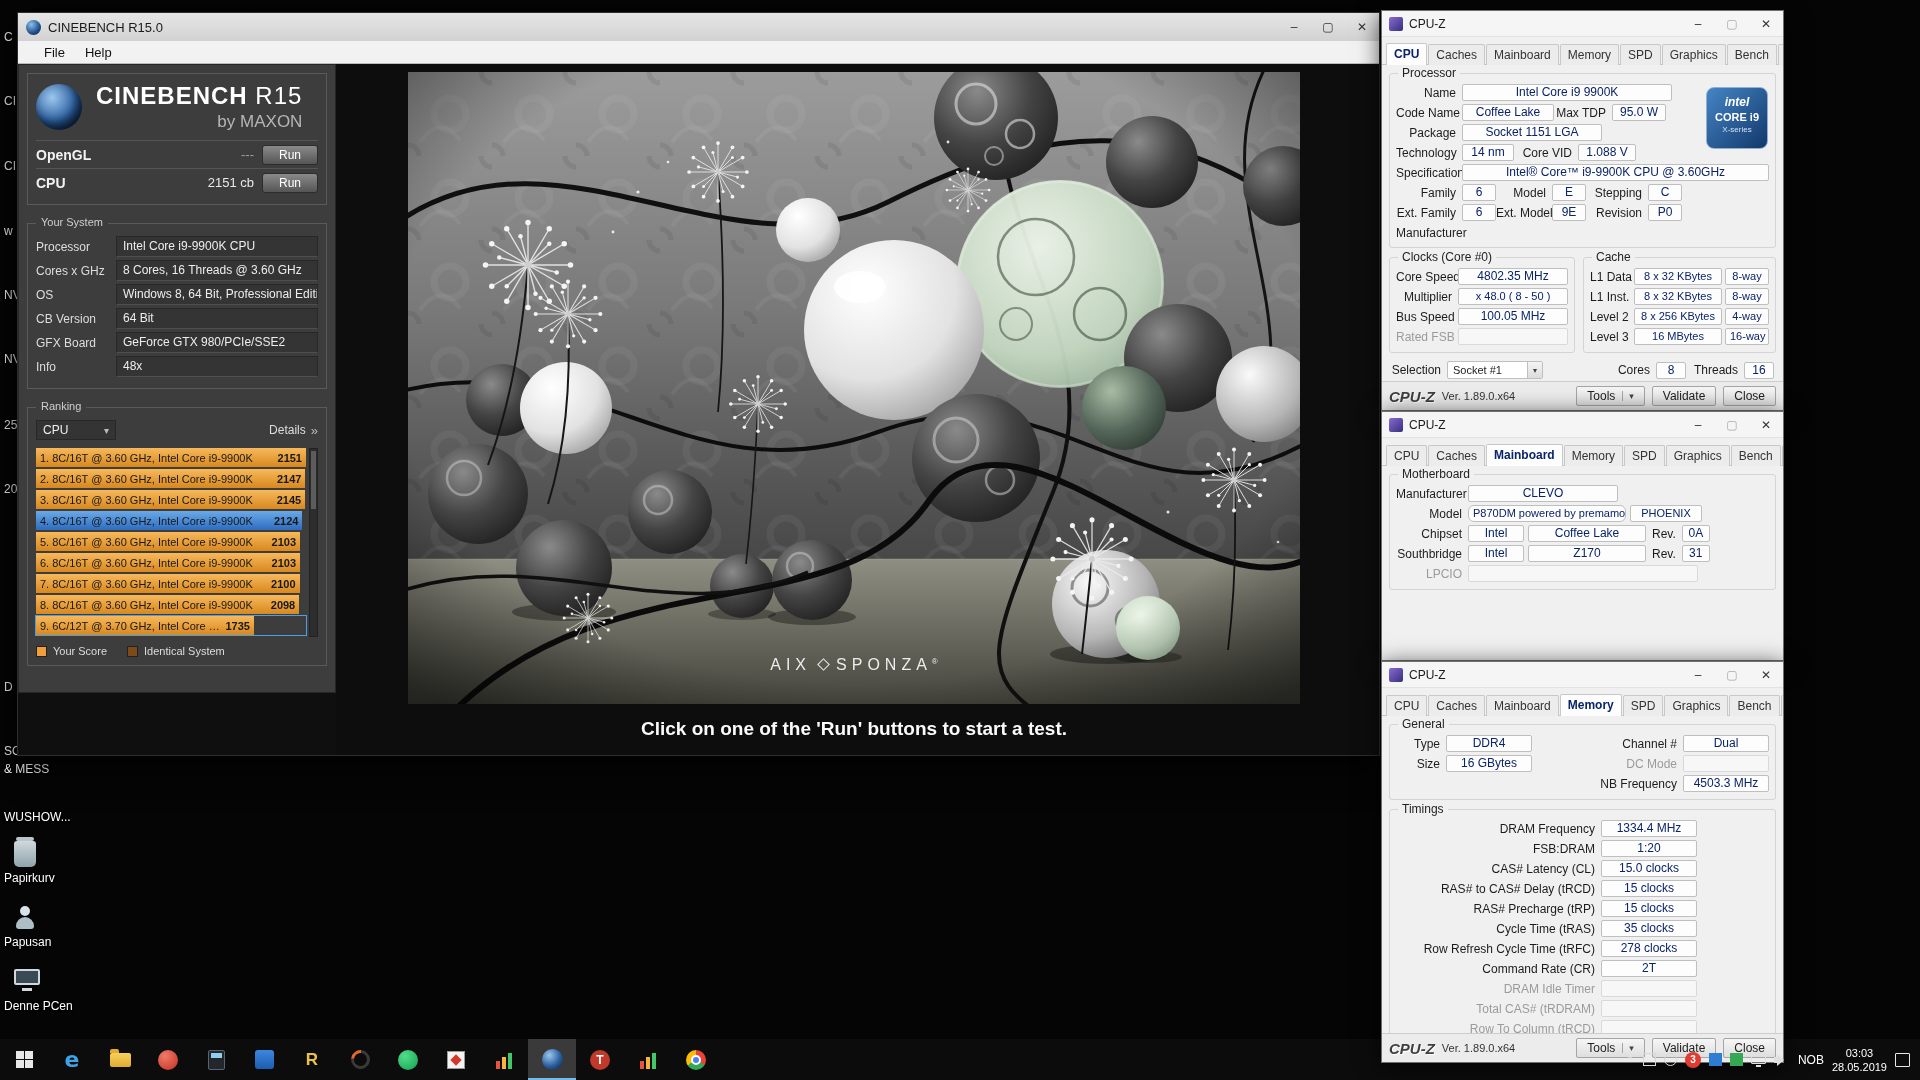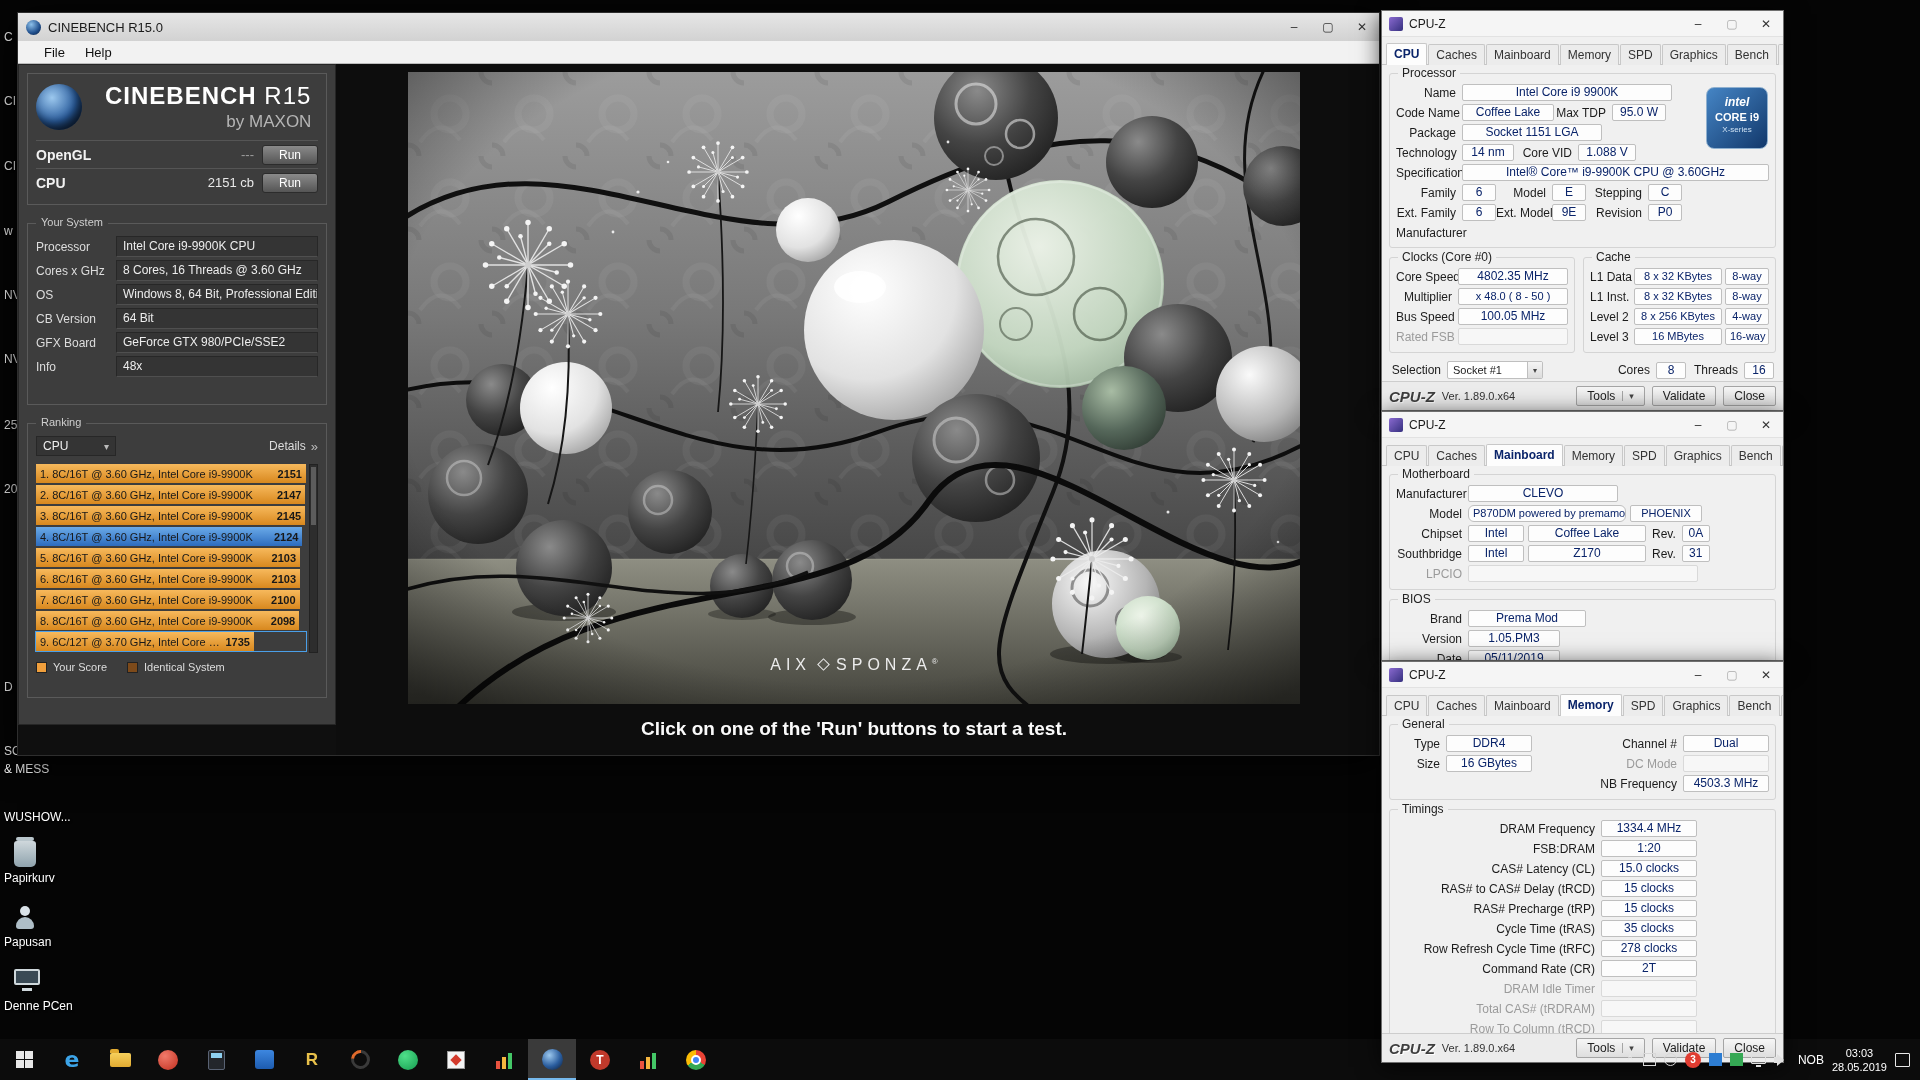--- a/index.html
+++ b/index.html
@@ -26,32 +26,32 @@
   
   .cb-window{position:absolute;left:17px;top:12px;width:1363px;height:744px;border:1px solid #2e2e2e;box-shadow:0 6px 34px rgba(0,0,0,.9);display:flex;flex-direction:column;background:#0f0f0f;z-index:5;}
   .cb-titlebar{height:28px;background:linear-gradient(#e6e6e6,#d2d2d2);display:flex;align-items:center;padding-left:8px;color:#1a1a1a;font-size:13px;gap:7px;flex:0 0 auto;}
   .cb-app-icon{width:15px;height:15px;border-radius:50%;background:radial-gradient(circle at 35% 30%,#8cc0ea,#1f4e8c 60%,#0a1a33);}
   .cb-menubar{height:23px;background:#f2f2f2;display:flex;align-items:center;padding-left:16px;font-size:13px;color:#111;border-bottom:1px solid #bcbcbc;flex:0 0 auto;}
   .cb-menu-item{padding:2px 10px;}
   .cb-body{flex:1;display:flex;min-height:0;background:#0f0f0f;}
   .cb-left{width:318px;flex:0 0 318px;background:#0f0f0f;display:flex;flex-direction:column;}
   .cb-left-panel{background:#3d3d3d;border:1px solid #262626;margin:0;padding:8px;display:flex;flex-direction:column;gap:14px;padding-bottom:26px;}
   .cb-box{border:1px solid #5a5a5a;padding:8px;display:flex;flex-direction:column;}
-  .cb-logo-row{display:flex;align-items:center;gap:23px;padding-bottom:8px;}
+  .cb-logo-row{display:flex;align-items:center;gap:14px;padding-bottom:8px;}
   .cb-ball{width:46px;height:46px;border-radius:50%;background:radial-gradient(circle at 35% 30%,#9cc8ee,#2a5d9e 55%,#0a1a33);box-shadow:inset -4px -6px 10px rgba(0,0,0,.6);flex:0 0 auto;}
   .cb-logo-text{display:flex;flex-direction:column;}
   .cb-logo-main{font-size:24px;color:#fff;letter-spacing:1px;white-space:nowrap;}
   .cb-logo-main .bold{font-weight:bold;}
   .cb-logo-by{font-size:17px;color:#b5b5b5;text-align:right;margin-top:2px;}
   .cb-test-row{display:flex;align-items:center;height:28px;border-top:1px solid #555;gap:8px;}
   .cb-test-label{font-size:14px;font-weight:bold;color:#f2f2f2;width:72px;}
   .cb-test-value{margin-left:auto;font-size:13px;color:#e8e8e8;}
   .cb-test-value.dim{color:#9f9f9f;}
   .cb-btn{width:56px;height:20px;border-radius:3px;background:linear-gradient(#8a8a8a,#555);border:1px solid #2c2c2c;color:#fff;font-size:12px;display:flex;align-items:center;justify-content:center;}
-  .cb-group{border:1px solid #5a5a5a;padding:12px 8px 24px;position:relative;margin-top:4px;}
+  .cb-group{border:1px solid #5a5a5a;padding:12px 8px 8px;position:relative;margin-top:4px;}
   .cb-group-title{position:absolute;top:-8px;left:8px;background:#3d3d3d;padding:0 5px;font-size:11px;color:#cfcfcf;}
   .cb-sysrow{display:flex;align-items:center;margin-bottom:3px;}
   .cb-syslabel{width:80px;font-size:12px;color:#ddd;flex:0 0 80px;}
   .cb-sysfield{flex:1;background:#343434;border:1px solid #272727;border-bottom-color:#4f4f4f;color:#ededed;font-size:12px;height:21px;line-height:19px;padding:0 6px;white-space:nowrap;overflow:hidden;}
   .cb-rank-controls{display:flex;align-items:center;margin-bottom:8px;}
   .cb-select{width:80px;height:20px;background:#343434;border:1px solid #272727;color:#eee;font-size:12px;display:flex;align-items:center;padding:0 6px;gap:6px;}
   .cb-select .arr{margin-left:auto;font-size:10px;color:#bbb;}
   .cb-details{margin-left:auto;display:flex;align-items:center;gap:5px;font-size:12px;color:#ddd;}
   .cb-details .arr{font-size:13px;color:#bbb;}
   .cb-rank-list-wrap{display:flex;gap:3px;}
@@ -693,35 +693,20 @@
           <span class="val w56 cen">Intel</span>
           <span class="val w118 cen" style="margin-left:4px">Z170</span>
           <span class="lab" style="margin-left:6px">Rev.</span>
           <span class="val w28 cen">31</span>
         </div>
       <div class="r">
           <span class="lab l72 dim-lab">LPCIO</span>
           <span class="val w230 empty-val"></span>
         </div>
     </div>
-    <div class="cz-group">
-      <span class="cz-group-title">BIOS</span>
-      <div class="r">
-          <span class="lab l72">Brand</span>
-          <span class="val w118 cen">Prema Mod</span>
-        </div>
-      <div class="r">
-          <span class="lab l72">Version</span>
-          <span class="val w92 cen">1.05.PM3</span>
-        </div>
-      <div class="r">
-          <span class="lab l72">Date</span>
-          <span class="val w92 cen">05/11/2019</span>
-        </div>
-    </div>
   </div>
 </div>
 
 <div class="cz-window" style="top:661px;height:402px;z-index:12">
   <div class="cz-titlebar">
     <span class="cz-app-icon"></span>
     <span>CPU-Z</span>
     <div class="win-btns">
       <span class="win-btn">–</span>
       <span class="win-btn dim">▢</span>

